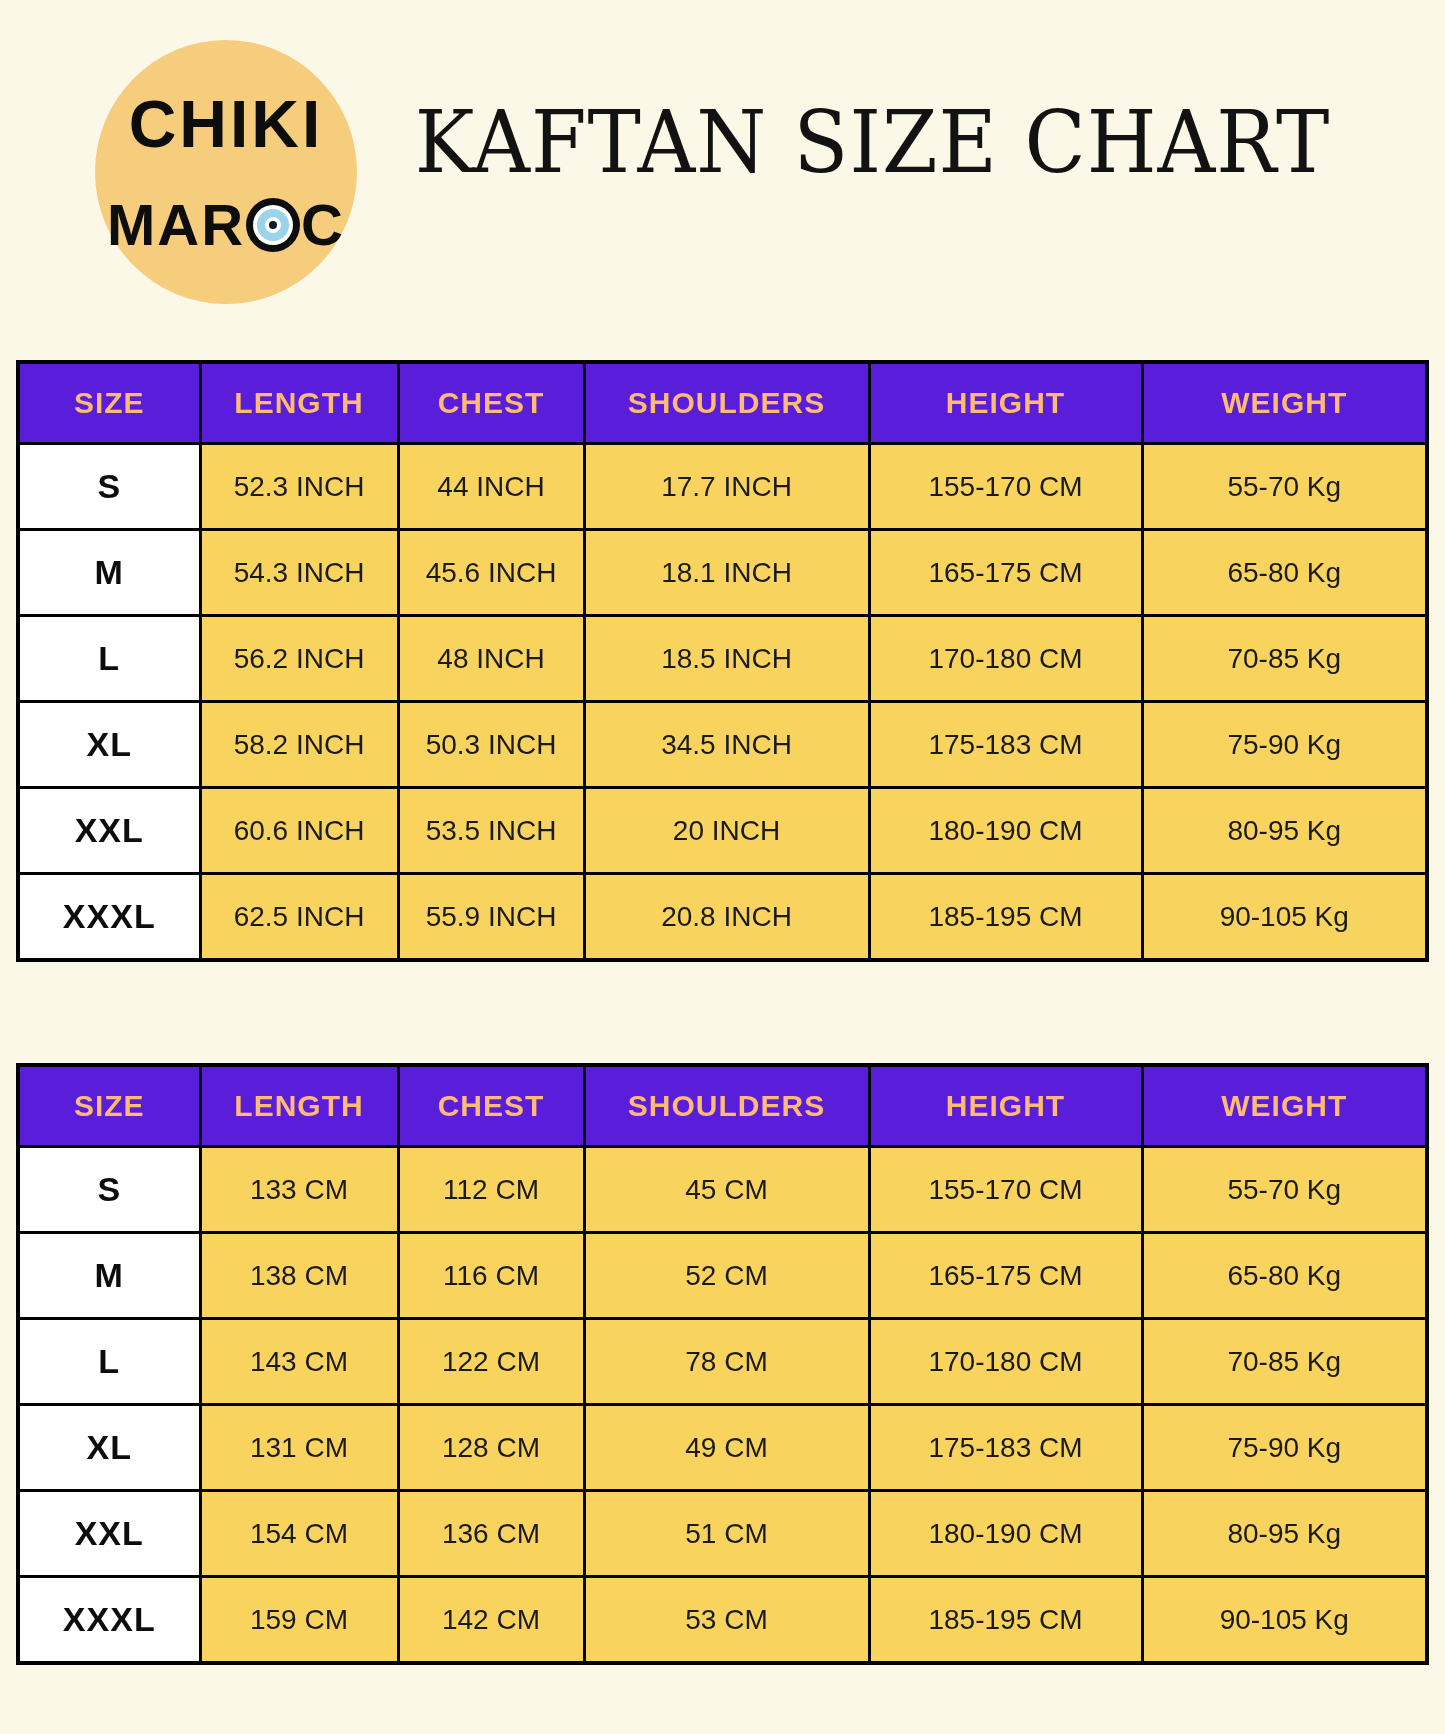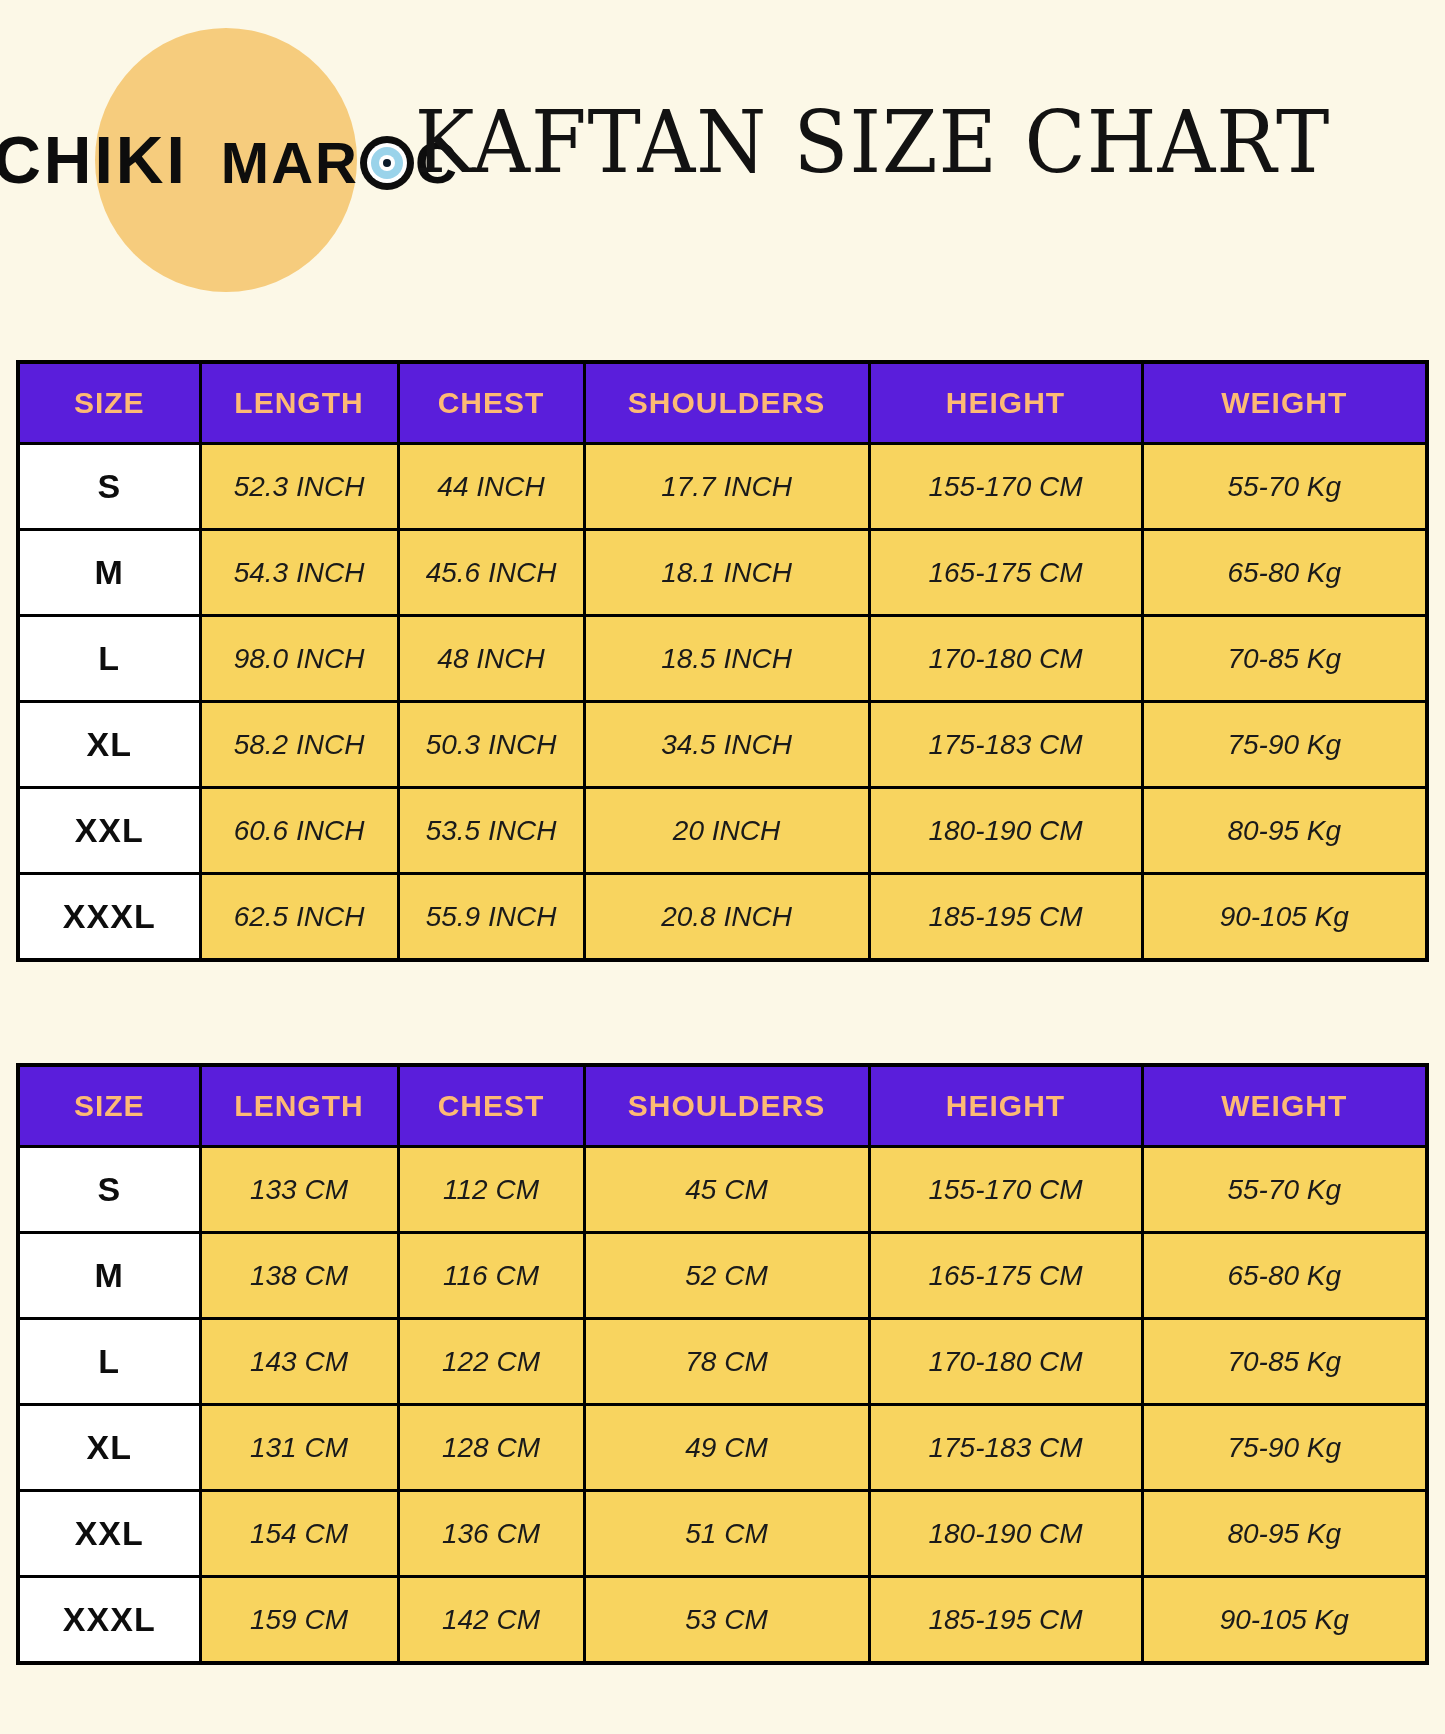--- a/index.html
+++ b/index.html
@@ -13,26 +13,26 @@
   }
 
   
   .brand-header {
     position: absolute;
     top: 0; left: 0; right: 0;
     height: 330px;
   }
   .logo-circle {
     position: absolute;
-    left: 95px; top: 28px;
+    left: 95px; top: 40px;
     width: 262px; height: 264px;
     border-radius: 50%;
     background: #F6CC7D;
     display: flex;
-    flex-direction: row;
+    flex-direction: column;
     align-items: center;
     justify-content: center;
     gap: 33px;
   }
   .logo-line1 {
     font-size: 66px;
     font-weight: bold;
     letter-spacing: 3px;
     color: #0D0D0D;
     line-height: 1;
@@ -104,21 +104,20 @@
     color: #0D0D0D;
     font-size: 34px;
     font-weight: bold;
     letter-spacing: 1px;
   }
   td.data-cell {
     background: #F8D45F;
     color: #1A1A1A;
     font-size: 28px;
     font-weight: normal;
-    font-style: italic;
   }
 </style>
 </head>
 <body>
 
 <div class="page">
 
   <header class="brand-header">
     <div class="logo-circle">
       <div class="logo-line1">CHIKI</div>
@@ -170,21 +169,21 @@
         <tr>
           <td class="size-cell">M</td>
           <td class="data-cell">54.3 INCH</td>
           <td class="data-cell">45.6 INCH</td>
           <td class="data-cell">18.1 INCH</td>
           <td class="data-cell">165-175 CM</td>
           <td class="data-cell">65-80 Kg</td>
         </tr>
         <tr>
           <td class="size-cell">L</td>
-          <td class="data-cell">98.0 INCH</td>
+          <td class="data-cell">56.2 INCH</td>
           <td class="data-cell">48 INCH</td>
           <td class="data-cell">18.5 INCH</td>
           <td class="data-cell">170-180 CM</td>
           <td class="data-cell">70-85 Kg</td>
         </tr>
         <tr>
           <td class="size-cell">XL</td>
           <td class="data-cell">58.2 INCH</td>
           <td class="data-cell">50.3 INCH</td>
           <td class="data-cell">34.5 INCH</td>

